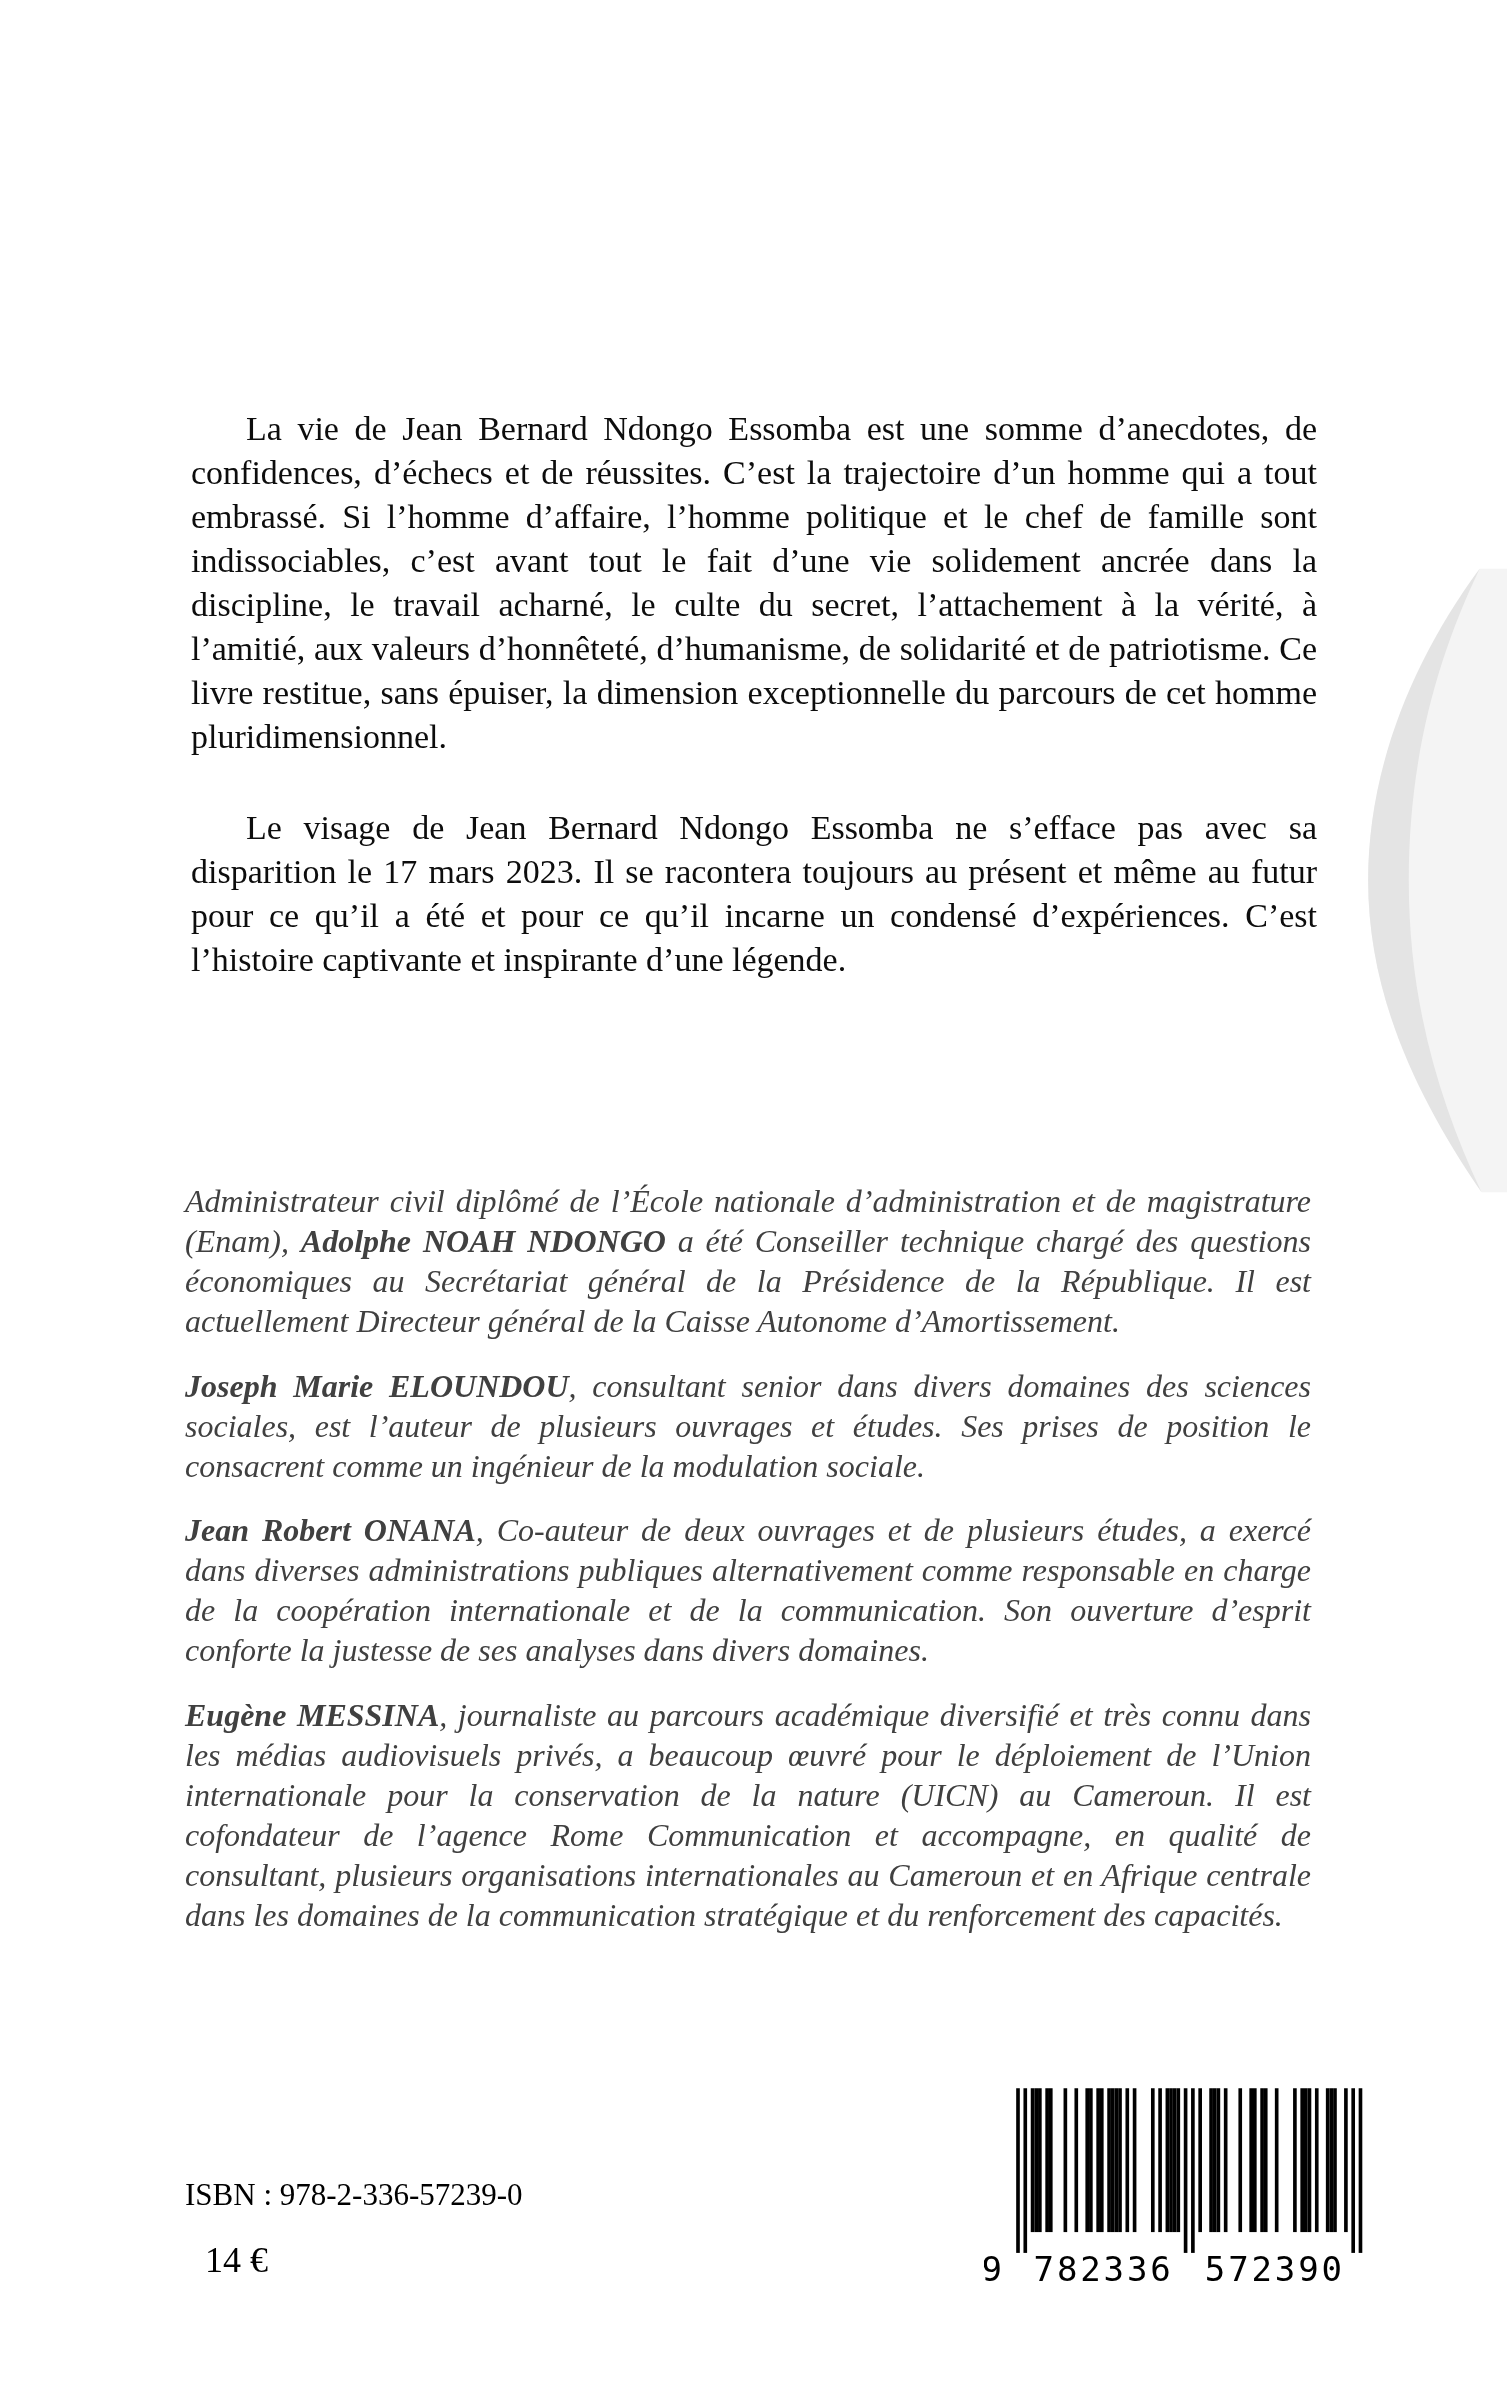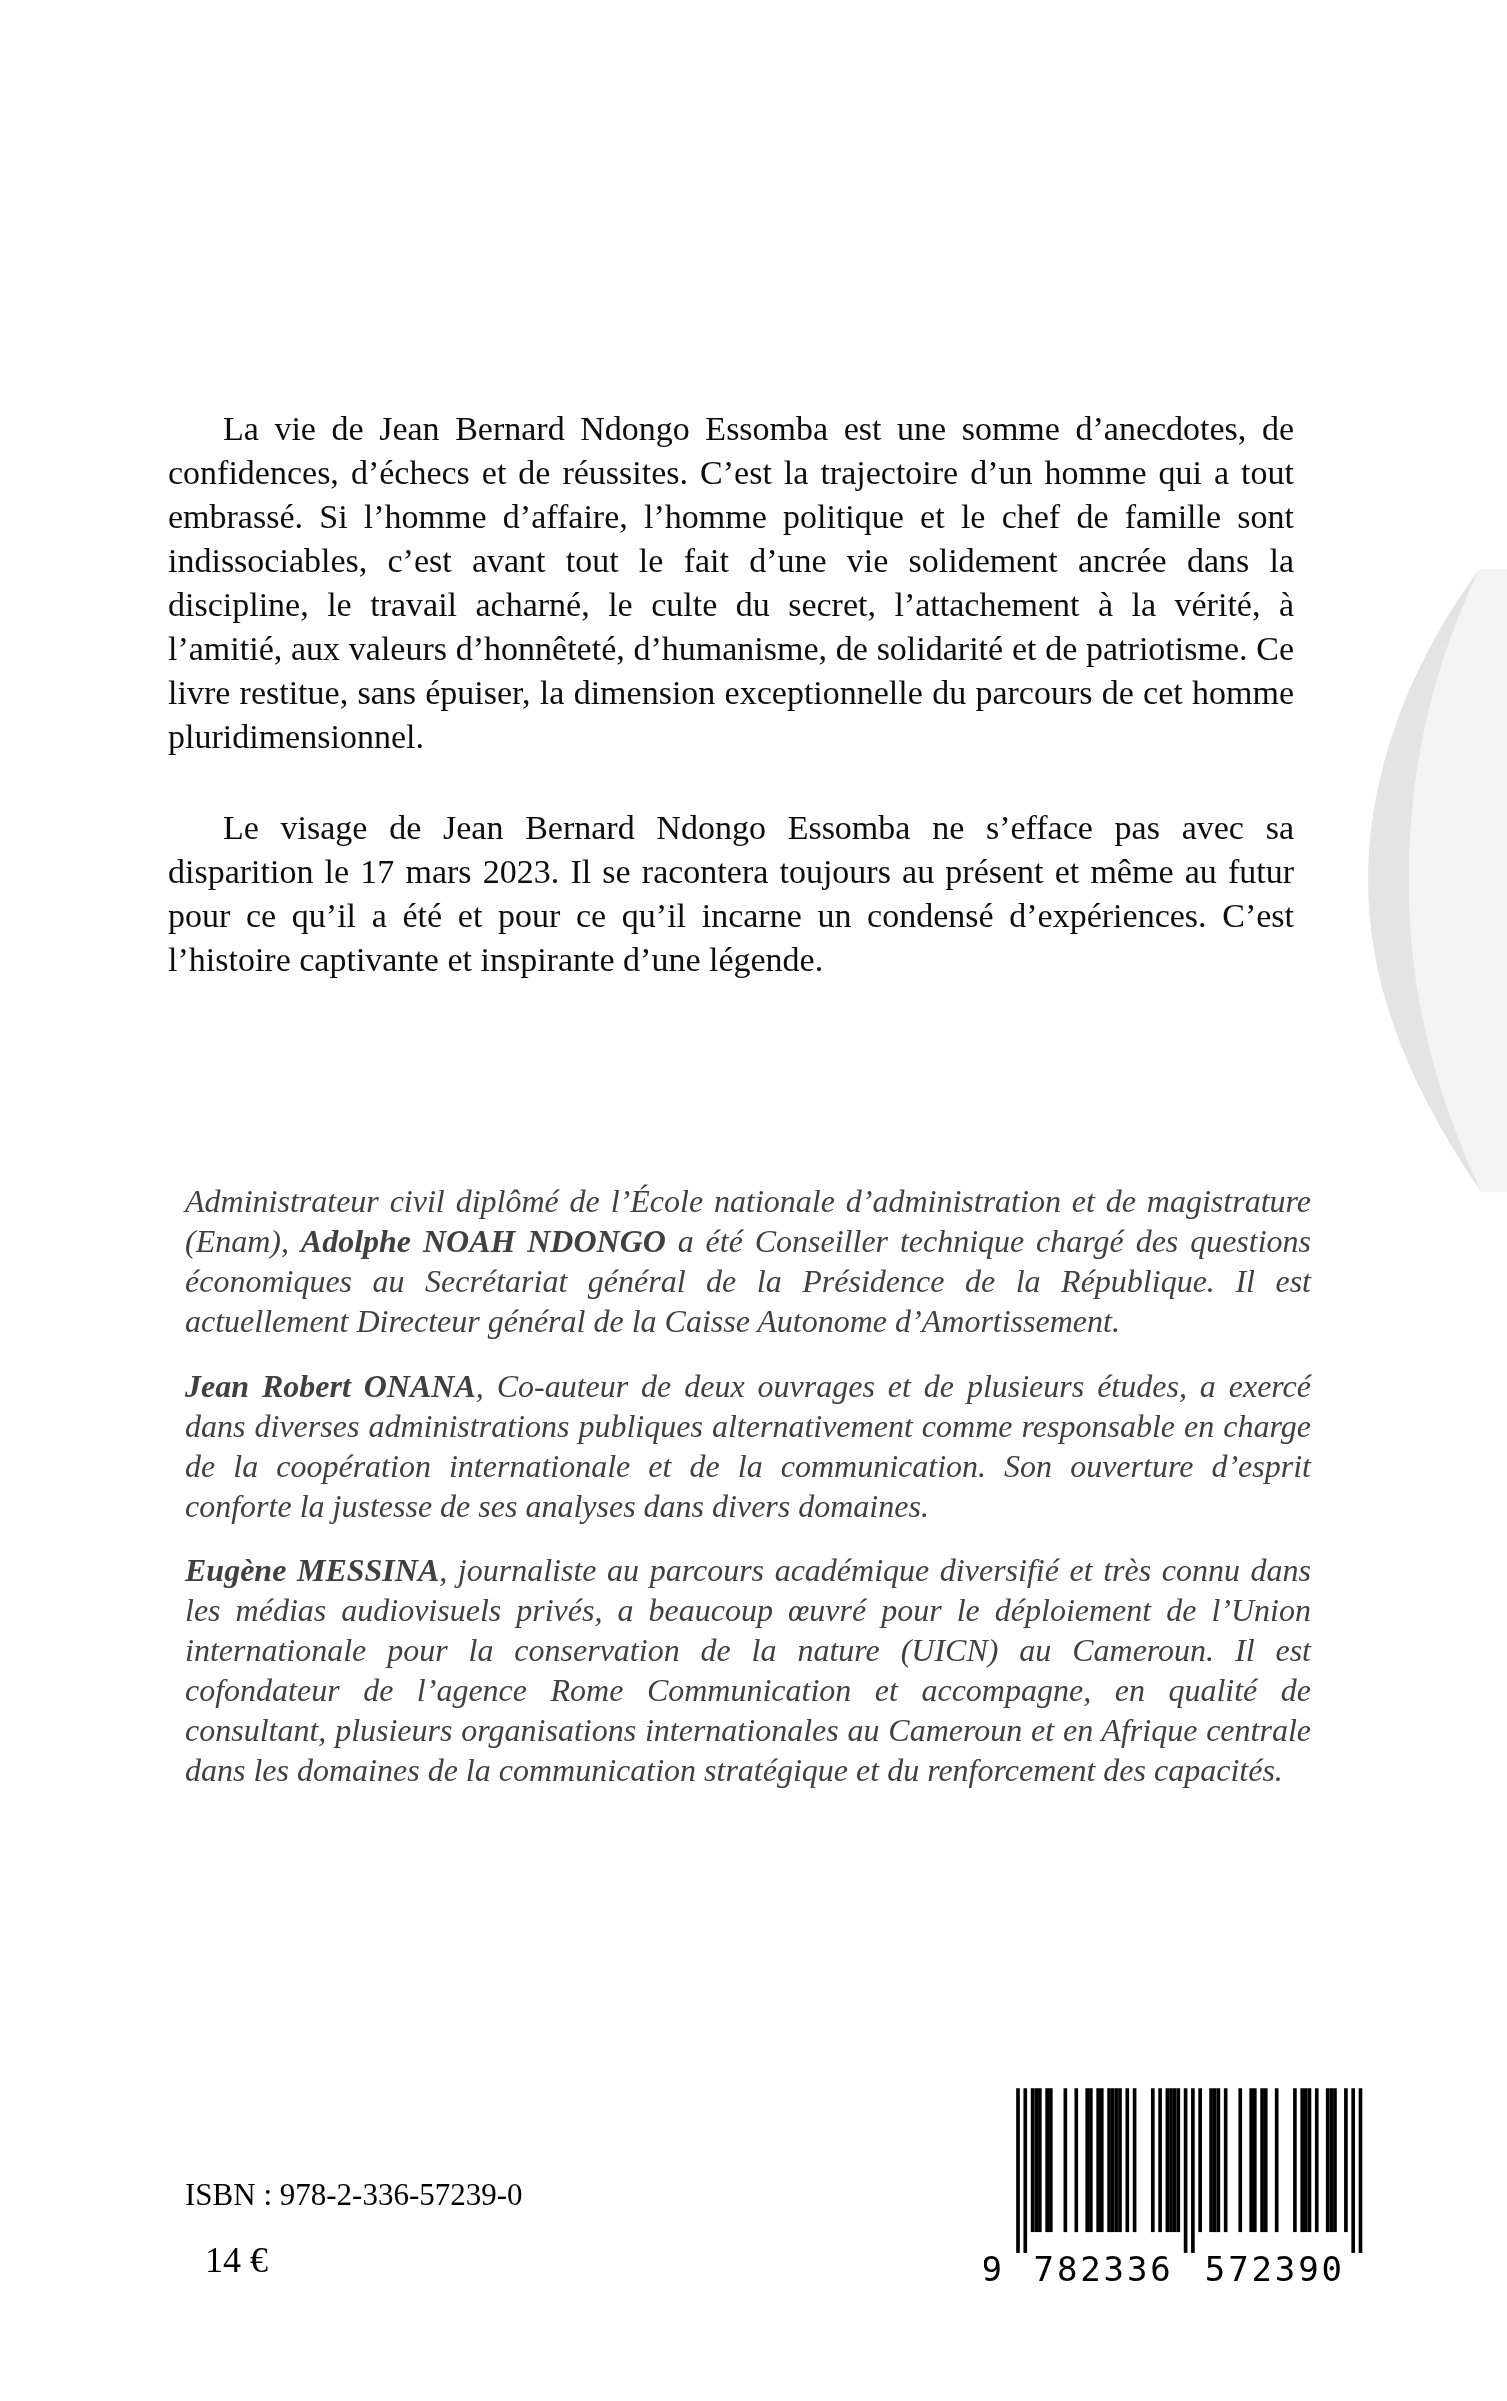--- a/index.html
+++ b/index.html
@@ -23,21 +23,21 @@
     color: var(--accent, #d0212a);
     font-weight: 700;
     font-size: 71px;
     line-height: 1.16;
     letter-spacing: 0.5px;
   }
   .subtitle { font-size: 51px; margin-top: 23px; color: #000000; font-weight: 400; }
 
   
   .synopsis {
-    position: absolute; top: 407px; left: 168px; width: 1126px;
+    position: absolute; top: 407px; left: 191px; width: 1126px;
     font-size: 34px; line-height: 44px; text-align: justify; color: #0d0d0d;
   }
   .synopsis p { text-indent: 55px; }
   .synopsis p + p { margin-top: 47px; }
 
   
   .bios {
     position: absolute; top: 1181px; left: 185px; width: 1126px;
     font-size: 32px; line-height: 40px; font-style: italic; text-align: justify; color: #404040;
   }
@@ -67,20 +67,21 @@
   </svg>
 
 
   <section class="synopsis">
     <p>La vie de Jean Bernard Ndongo Essomba est une somme d’anecdotes, de confidences, d’échecs et de réussites. C’est la trajectoire d’un homme qui a tout embrassé. Si l’homme d’affaire, l’homme politique et le chef de famille sont indissociables, c’est avant tout le fait d’une vie solidement ancrée dans la discipline, le travail acharné, le culte du secret, l’attachement à la vérité, à l’amitié, aux valeurs d’honnêteté, d’humanisme, de solidarité et de patriotisme. Ce livre restitue, sans épuiser, la dimension exceptionnelle du parcours de cet homme pluridimensionnel.</p>
     <p>Le visage de Jean Bernard Ndongo Essomba ne s’efface pas avec sa disparition le 17 mars 2023. Il se racontera toujours au présent et même au futur pour ce qu’il a été et pour ce qu’il incarne un condensé d’expériences. C’est l’histoire captivante et inspirante d’une légende.</p>
   </section>
 
   <section class="bios">
     <p><span>Administrateur civil diplômé de l’École nationale d’administration et de magistrature (Enam), </span><b>Adolphe NOAH NDONGO</b><span> a été Conseiller technique chargé des questions économiques au Secrétariat général de la Présidence de la République. Il est actuellement Directeur général de la Caisse Autonome d’Amortissement.</span></p>
+    <p><b>Joseph Marie ELOUNDOU</b><span>, consultant senior dans divers domaines des sciences sociales, est l’auteur de plusieurs ouvrages et études. Ses prises de position le consacrent comme un ingénieur de la modulation sociale.</span></p>
     <p><b>Jean Robert ONANA</b><span>, Co-auteur de deux ouvrages et de plusieurs études, a exercé dans diverses administrations publiques alternativement comme responsable en charge de la coopération internationale et de la communication. Son ouverture d’esprit conforte la justesse de ses analyses dans divers domaines.</span></p>
     <p><b>Eugène MESSINA</b><span>, journaliste au parcours académique diversifié et très connu dans les médias audiovisuels privés, a beaucoup œuvré pour le déploiement de l’Union internationale pour la conservation de la nature (UICN) au Cameroun. Il est cofondateur de l’agence Rome Communication et accompagne, en qualité de consultant, plusieurs organisations internationales au Cameroun et en Afrique centrale dans les domaines de la communication stratégique et du renforcement des capacités.</span></p>
   </section>
 
   <div class="isbn">ISBN : 978-2-336-57239-0</div>
   <div class="price">14 €</div>
 
   <div class="barcode">
     <svg width="388" height="203" viewBox="0 0 410 214">
         <rect x="34.00" y="0" width="3.85" height="174" fill="#000"></rect>

